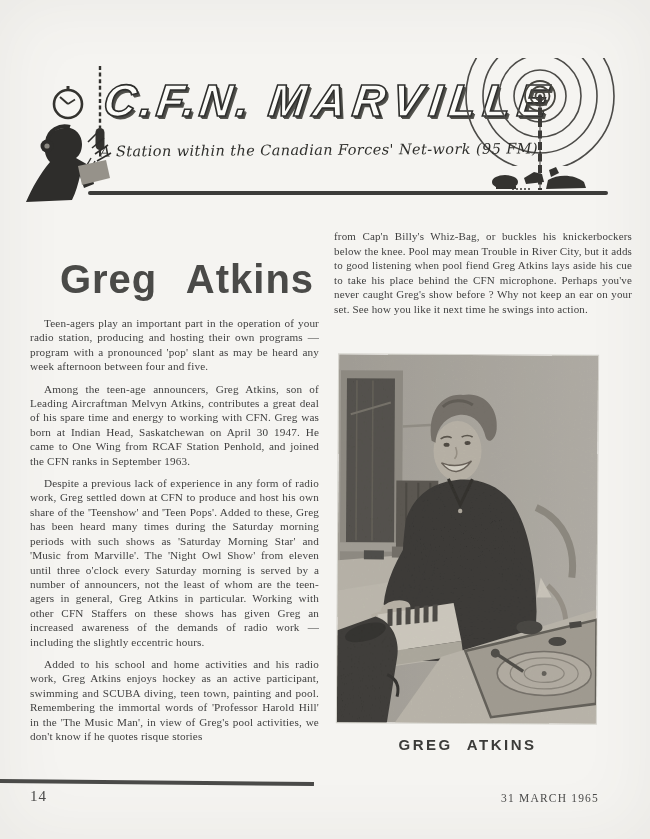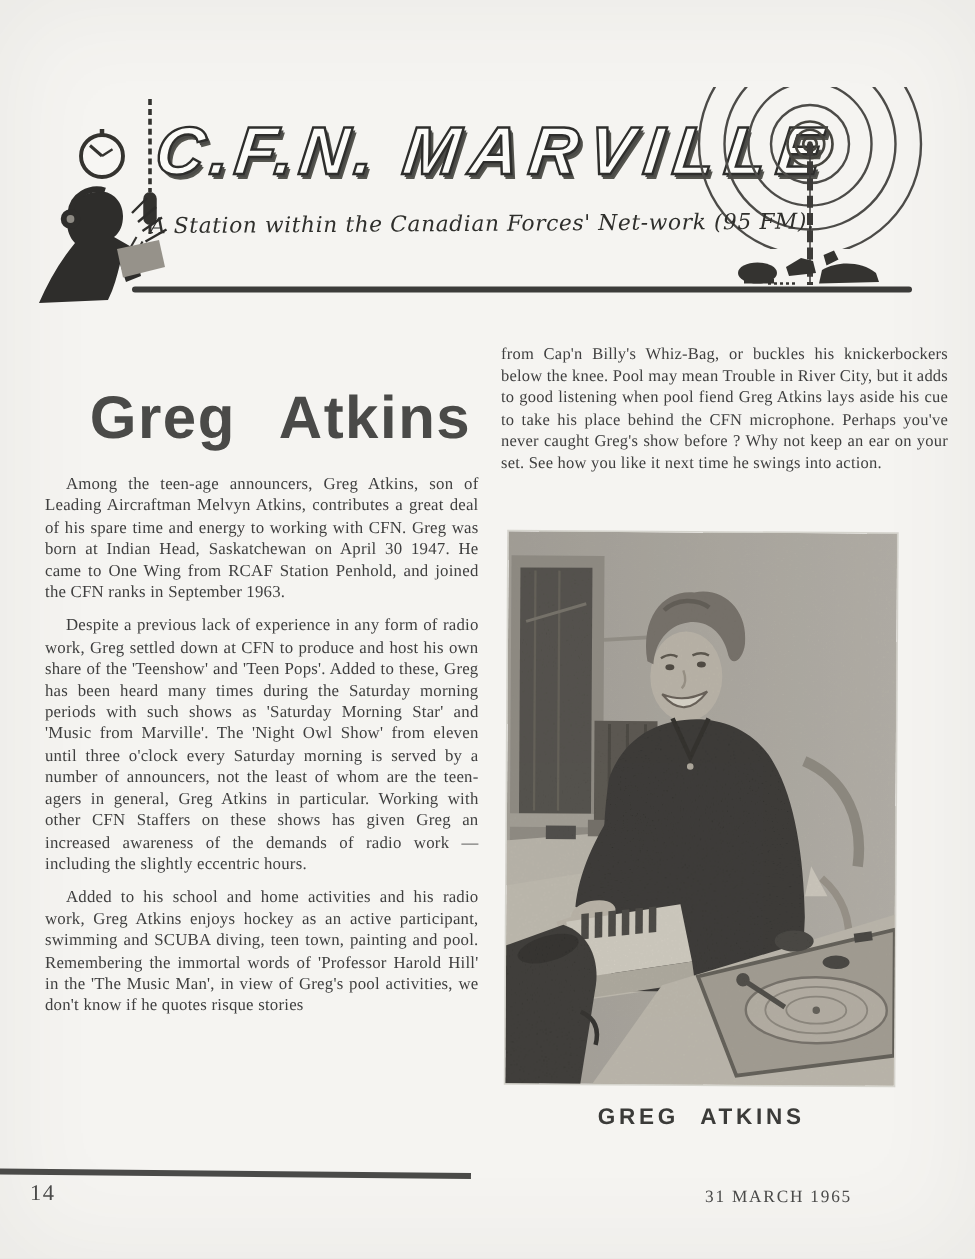--- a/index.html
+++ b/index.html
@@ -59,25 +59,25 @@
     position:absolute;left:338px;top:736px;width:259px;text-align:center;
     font-family:"Liberation Sans",sans-serif;font-weight:bold;
     font-size:15px;color:#3b3b39;letter-spacing:2.5px;word-spacing:8px;
   }
   
   .footer-rule{
     position:absolute;left:0px;top:779px;width:314px;height:3.5px;
     background:#4a4a48;transform:rotate(.55deg);transform-origin:left center;
   }
   .page-number{
-    position:absolute;left:20px;top:788px;
+    position:absolute;left:30px;top:788px;
     font-size:15px;color:#4a4a49;letter-spacing:1px;
   }
   .issue-date{
-    position:absolute;left:470px;top:792px;width:160px;text-align:left;
+    position:absolute;left:470px;top:792px;width:160px;text-align:center;
     font-size:11.5px;color:#4a4a49;letter-spacing:1.2px;
   }
 </style>
 </head>
 <body>
 
 <div class="page">
 
   <div class="masthead">
 
@@ -146,20 +146,21 @@
     </svg>
 
     <div class="tagline">A Station within the Canadian Forces' Net-work (95 FM).</div>
 
     <div class="masthead-rule"></div>
   </div>
 
   <h1 class="article-title">Greg Atkins</h1>
 
   <div class="col-left">
+    <p>Teen-agers play an important part in the operation of your radio station, producing and hosting their own programs — program with a pronounced 'pop' slant as may be heard any week afternoon between four and five.</p>
     <p>Among the teen-age announcers, Greg Atkins, son of Leading Aircraftman Melvyn Atkins, contributes a great deal of his spare time and energy to working with CFN. Greg was born at Indian Head, Saskatchewan on April 30 1947. He came to One Wing from RCAF Station Penhold, and joined the CFN ranks in September 1963.</p>
     <p>Despite a previous lack of experience in any form of radio work, Greg settled down at CFN to produce and host his own share of the 'Teenshow' and 'Teen Pops'. Added to these, Greg has been heard many times during the Saturday morning periods with such shows as 'Saturday Morning Star' and 'Music from Marville'. The 'Night Owl Show' from eleven until three o'clock every Saturday morning is served by a number of announcers, not the least of whom are the teen-agers in general, Greg Atkins in particular. Working with other CFN Staffers on these shows has given Greg an increased awareness of the demands of radio work — including the slightly eccentric hours.</p>
     <p>Added to his school and home activities and his radio work, Greg Atkins enjoys hockey as an active participant, swimming and SCUBA diving, teen town, painting and pool. Remembering the immortal words of 'Professor Harold Hill' in the 'The Music Man', in view of Greg's pool activities, we don't know if he quotes risque stories</p>
   </div>
 
   <div class="col-right">
     <p style="margin:0">from Cap'n Billy's Whiz-Bag, or buckles his knickerbockers below the knee. Pool may mean Trouble in River City, but it adds to good listening when pool fiend Greg Atkins lays aside his cue to take his place behind the CFN microphone. Perhaps you've never caught Greg's show before ? Why not keep an ear on your set. See how you like it next time he swings into action.</p>
   </div>
 
   <svg class="photo" width="259" height="368" viewBox="0 0 259 368">

